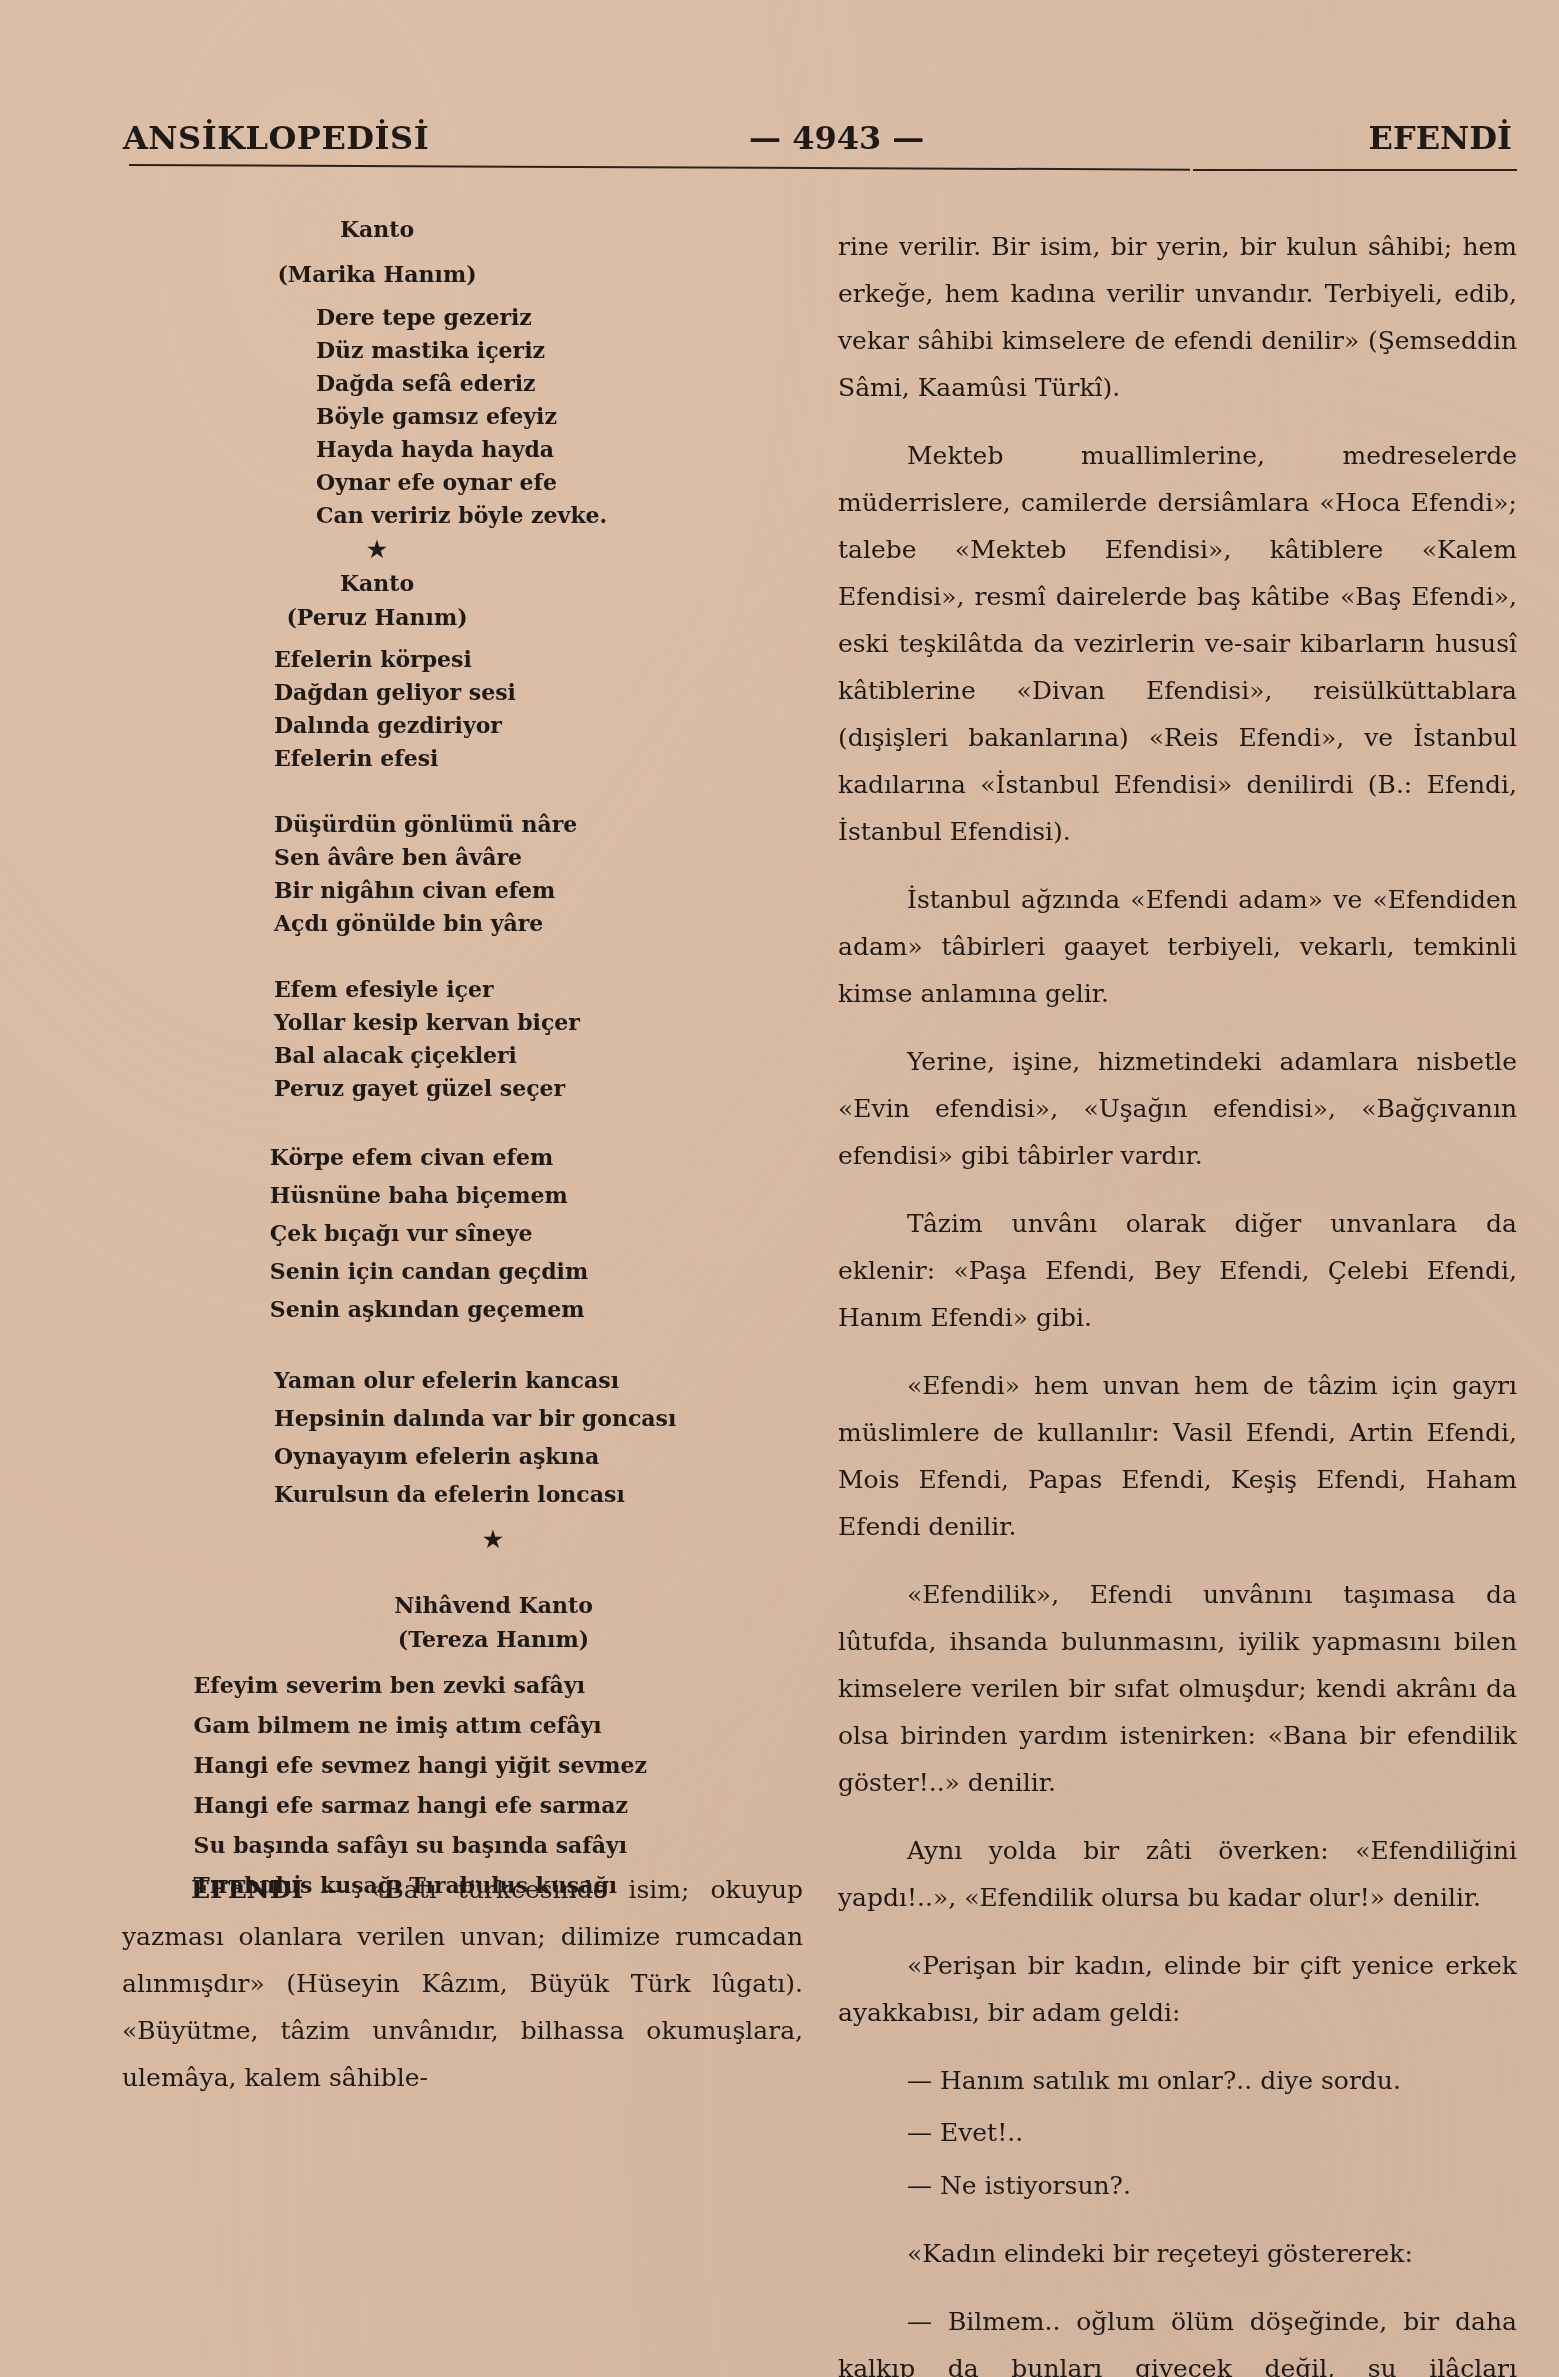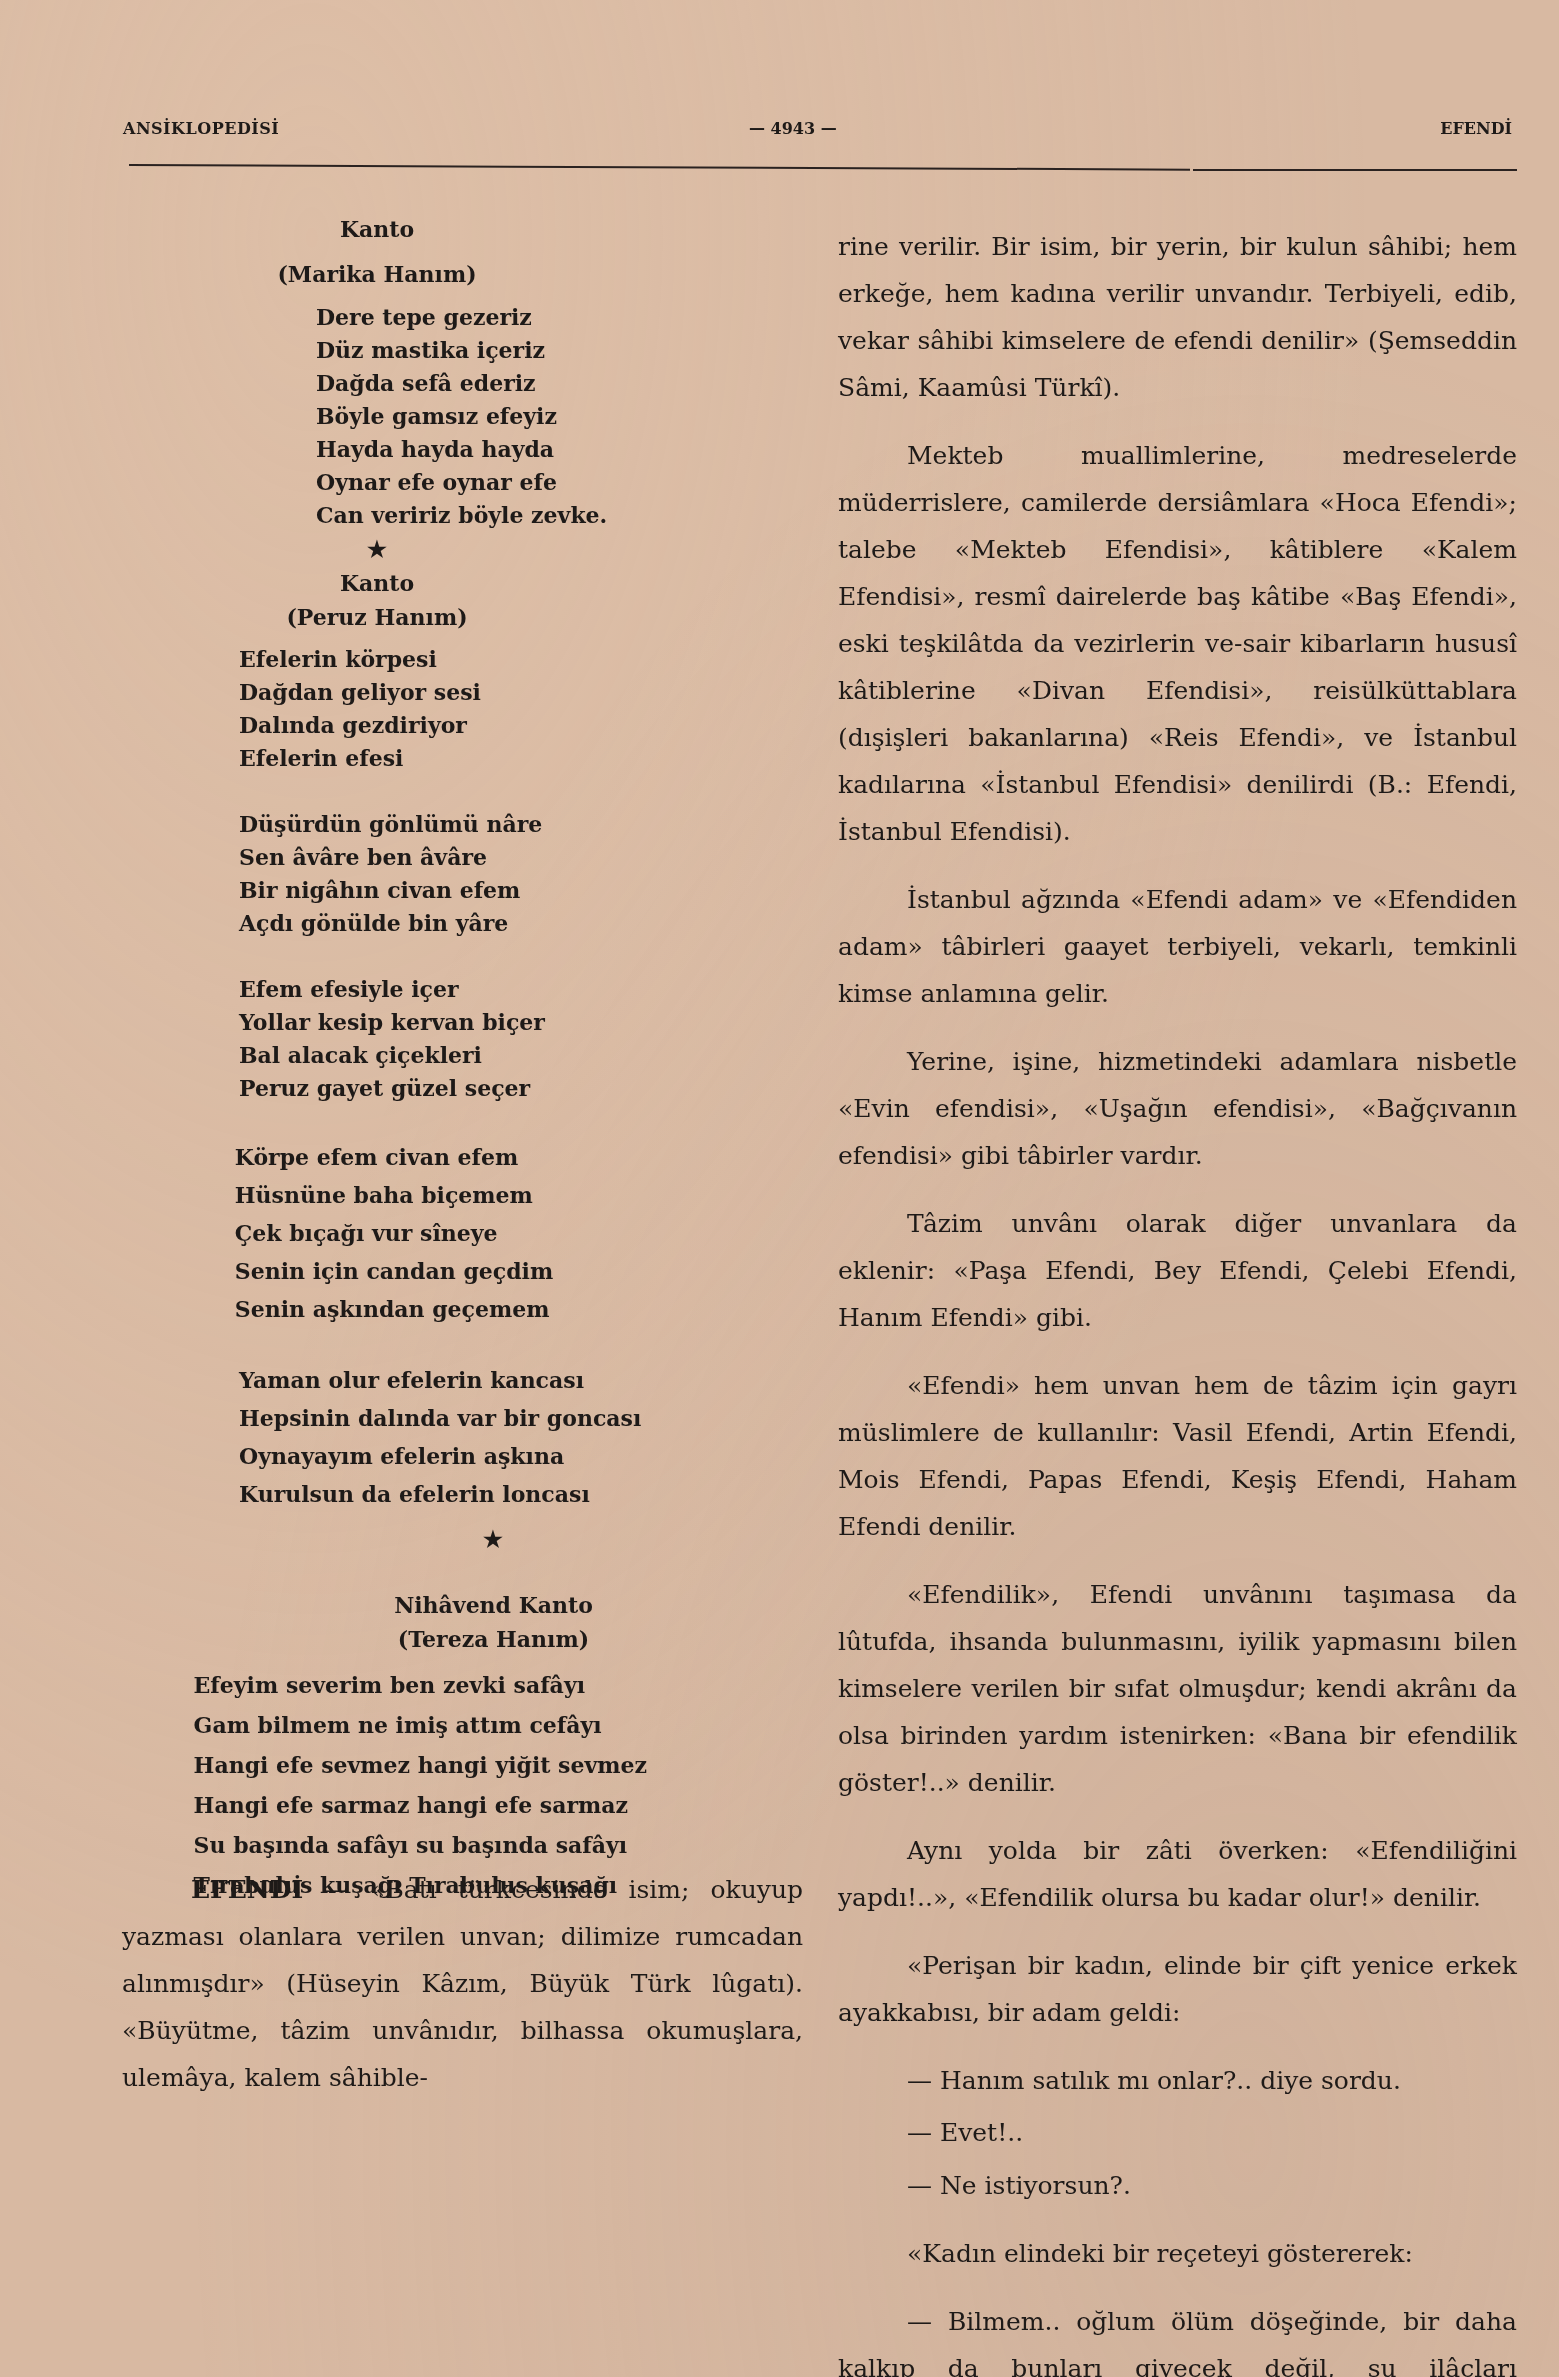--- a/index.html
+++ b/index.html
@@ -7,21 +7,21 @@
     width: 1560px; height: 2377px;
     background: #d8b9a2;
     background-image: radial-gradient(ellipse at 20% 10%, rgba(230,200,175,0.35), transparent 60%),
                       radial-gradient(ellipse at 80% 90%, rgba(190,160,140,0.25), transparent 60%);
     color: #1e1a18;
     font-family: "Liberation Serif", "DejaVu Serif", serif;
     position: relative; overflow: hidden;
   }
   .header {
     position: absolute; left: 123px; top: 119px; width: 1389px; height: 37px;
-    font-family: "DejaVu Serif", serif; font-weight: bold; font-size: 16px;
+    font-family: "DejaVu Serif", serif; font-weight: bold; font-size: 32px;
   }
   .header .left { position: absolute; left: 0; top: 0; letter-spacing: 0.5px; }
   .header .center { position: absolute; left: 626px; top: 0; }
   .header .right { position: absolute; right: 0; top: 0; }
   .rule-left { position: absolute; left: 129px; top: 164px; width: 1061px; height: 0; border-top: 2.7px solid #2a2220; transform: rotate(0.25deg); transform-origin: left; }
   .rule-right { position: absolute; left: 1193px; top: 169px; width: 324px; height: 0; border-top: 2.7px solid #2a2220; }
 
   .left-col { position: absolute; left: 175px; top: 212px; width: 636px; }
   .poem { font-family: "DejaVu Serif", serif; font-weight: bold; font-size: 22px; }
   .poem-title { text-align: center; line-height: 34px; }
@@ -63,21 +63,21 @@
       <div class="poem-line">Oynar efe oynar efe</div>
       <div class="poem-line">Can veririz böyle zevke.</div>
     </div>
   </div>
 
   <div class="star" style="width:276px; margin-left:64px; margin-top:2.1px;">★</div>
 
   <div class="poem">
     <div class="poem-title" style="width:276px; margin-left:64px;">Kanto</div>
     <div class="poem-title" style="width:276px; margin-left:64px;">(Peruz Hanım)</div>
-    <div class="poem-lines" style="margin-left:64px;">
+    <div class="poem-lines" style="margin-left:99px;">
       <div class="stanza">
         <div class="poem-line">Efelerin körpesi</div>
         <div class="poem-line">Dağdan geliyor sesi</div>
         <div class="poem-line">Dalında gezdiriyor</div>
         <div class="poem-line">Efelerin efesi</div>
       </div>
       <div class="stanza">
         <div class="poem-line">Düşürdün gönlümü nâre</div>
         <div class="poem-line">Sen âvâre ben âvâre</div>
         <div class="poem-line">Bir nigâhın civan efem</div>

